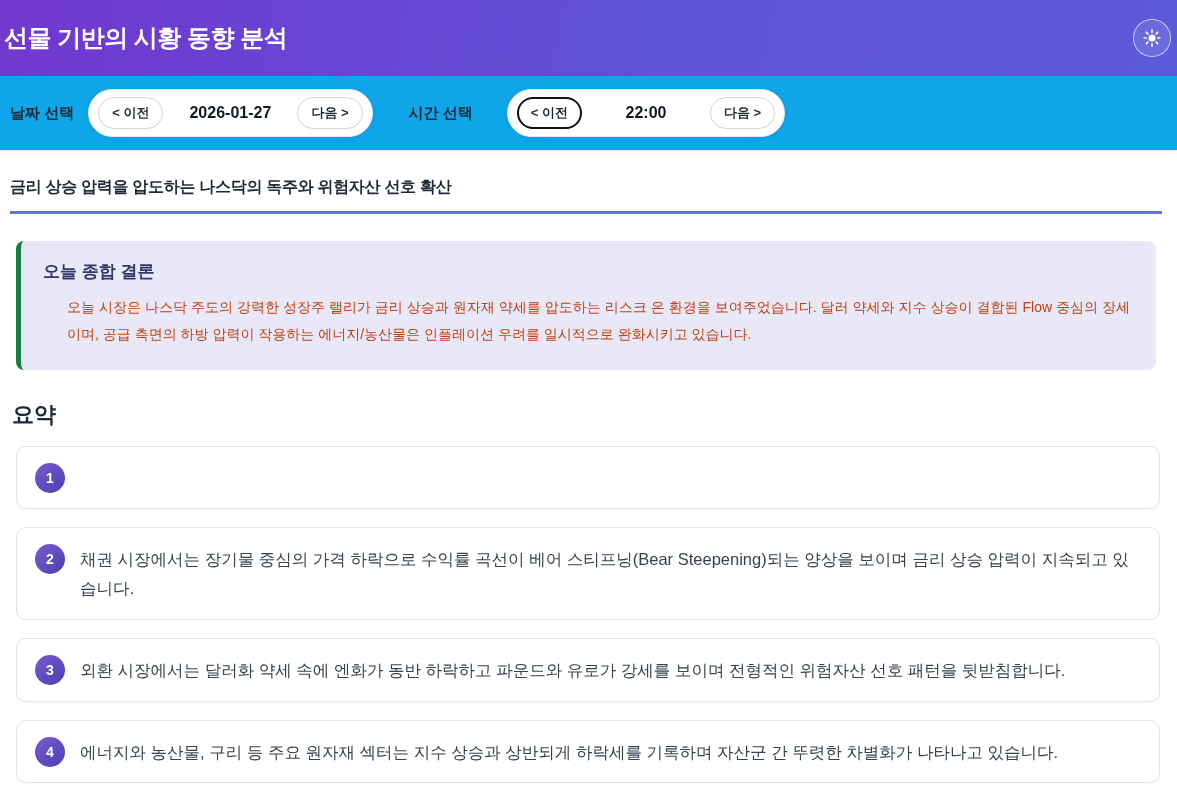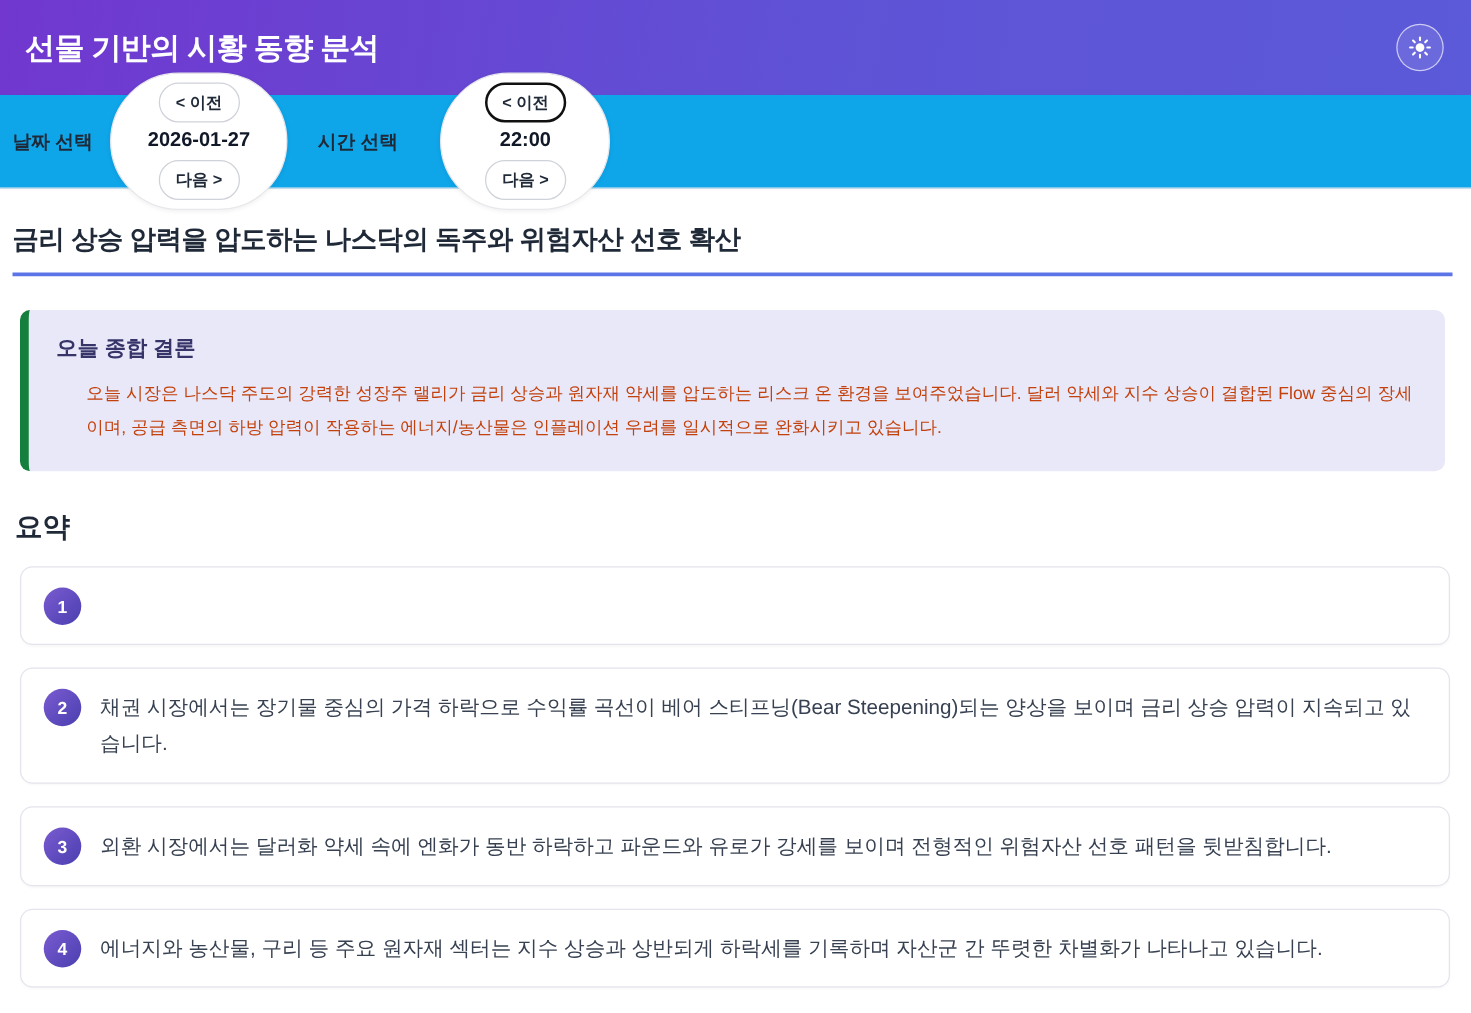--- a/index.html
+++ b/index.html
@@ -3,21 +3,21 @@
 <meta charset="utf-8">
 <style>
   * { margin: 0; padding: 0; box-sizing: border-box; }
   html, body { width: 1177px; background: #ffffff; font-family: "Liberation Sans", "DejaVu Sans", sans-serif; color: #374151; }
 
   
   .app-header {
     height: 76px;
     background: linear-gradient(100deg, #7137cf 0%, #5f52d6 55%, #5b5ad8 100%);
     display: flex; align-items: center; justify-content: space-between;
-    padding: 0 20px;
+    padding: 0 4px;
   }
   .app-title { color: #ffffff; font-size: 24px; font-weight: 700; letter-spacing: -0.5px; }
   .theme-btn {
     width: 38px; height: 38px; border-radius: 50%;
     background: rgba(255,255,255,0.10);
     border: 1.5px solid rgba(255,255,255,0.65);
     display: flex; align-items: center; justify-content: center;
     cursor: pointer; margin-right: 2px;
   }
 
@@ -27,45 +27,45 @@
     border-bottom: 1px solid #e9e9ee;
     box-shadow: 0 1px 2px rgba(0,0,0,0.03);
     display: flex; align-items: center; gap: 14px;
     padding: 0 10px;
   }
   .tb-label { font-size: 15px; font-weight: 700; color: #1f2937; margin-right: 2px; }
   .pill-group {
     display: inline-flex; align-items: center;
     border: 1px solid #e7e7ec; border-radius: 999px;
     background: #ffffff; box-shadow: 0 1px 4px rgba(0,0,0,0.07);
-    padding: 7px 9px; gap: 6px; flex-direction: column;
+    padding: 7px 9px; gap: 6px;
   }
   .pill-btn {
     border: 1px solid #cfd2d9; border-radius: 999px; background: #ffffff;
     font-family: inherit; font-size: 13px; font-weight: 700; color: #1f2937;
     padding: 6px 13px; cursor: pointer; white-space: nowrap;
   }
   .pill-btn.focused { border: 2px solid #111111; padding: 5px 12px; }
   .pill-value { font-size: 16px; font-weight: 600; color: #111827; text-align: center; }
   .pill-value.date { min-width: 122px; }
   .pill-value.time { min-width: 116px; }
   .tb-group { display: inline-flex; align-items: center; gap: 12px; }
-  .tb-group + .tb-group { margin-left: 10px; gap: 32px; }
+  .tb-group + .tb-group { margin-left: 22px; gap: 32px; }
 
   
   .content { padding: 26px 15px 10px 10px; }
   .headline {
-    font-size: 21px; font-weight: 700; color: #1f2937; letter-spacing: -0.3px;
+    font-size: 16px; font-weight: 700; color: #1f2937; letter-spacing: -0.3px;
     padding-bottom: 13px; border-bottom: 3px solid #5b74e8;
   }
 
   .conclusion-box {
     margin: 27px 6px 0 6px;
     background: #e9e8f8;
-    border-left: 7px solid #15803d;
+    border-left: 5px solid #15803d;
     border-radius: 8px;
     padding: 19px 26px 21px 22px;
   }
   .conclusion-title { font-size: 17px; font-weight: 700; color: #37346a; margin-bottom: 11px; }
   .conclusion-body { font-size: 14px; color: #c2410c; line-height: 1.95; text-align: justify; margin-left: 24px; }
 
   .summary-heading { font-size: 22px; font-weight: 700; color: #1f2937; margin: 30px 0 16px 2px; }
 
   .summary-card {
     display: flex; align-items: flex-start;

